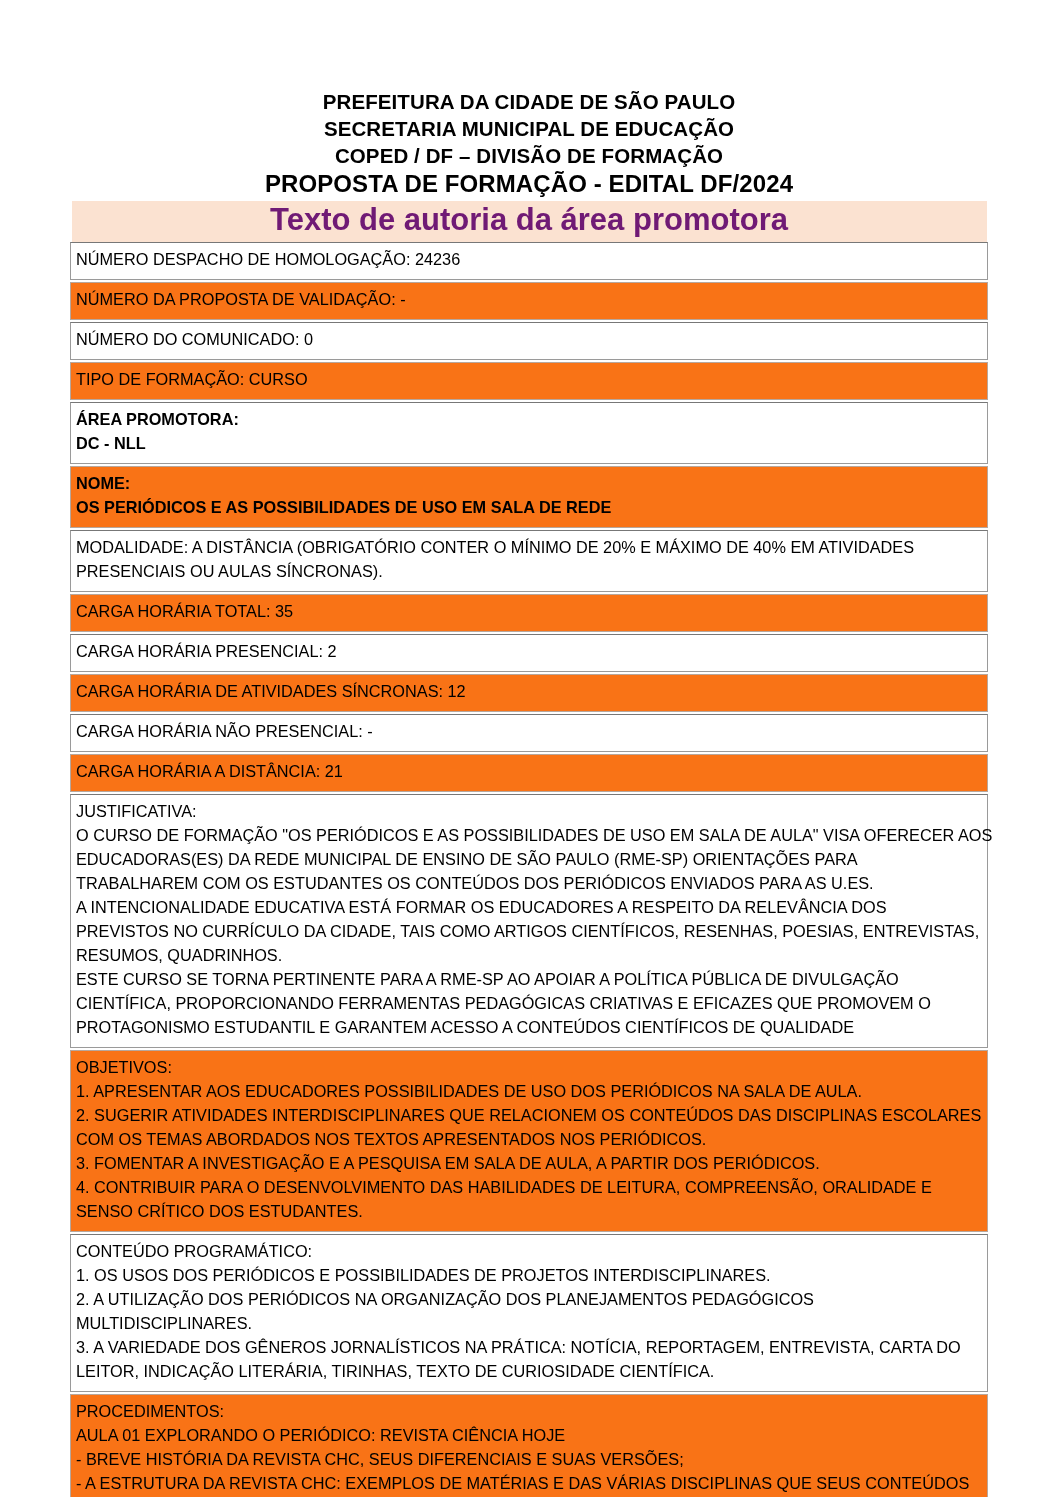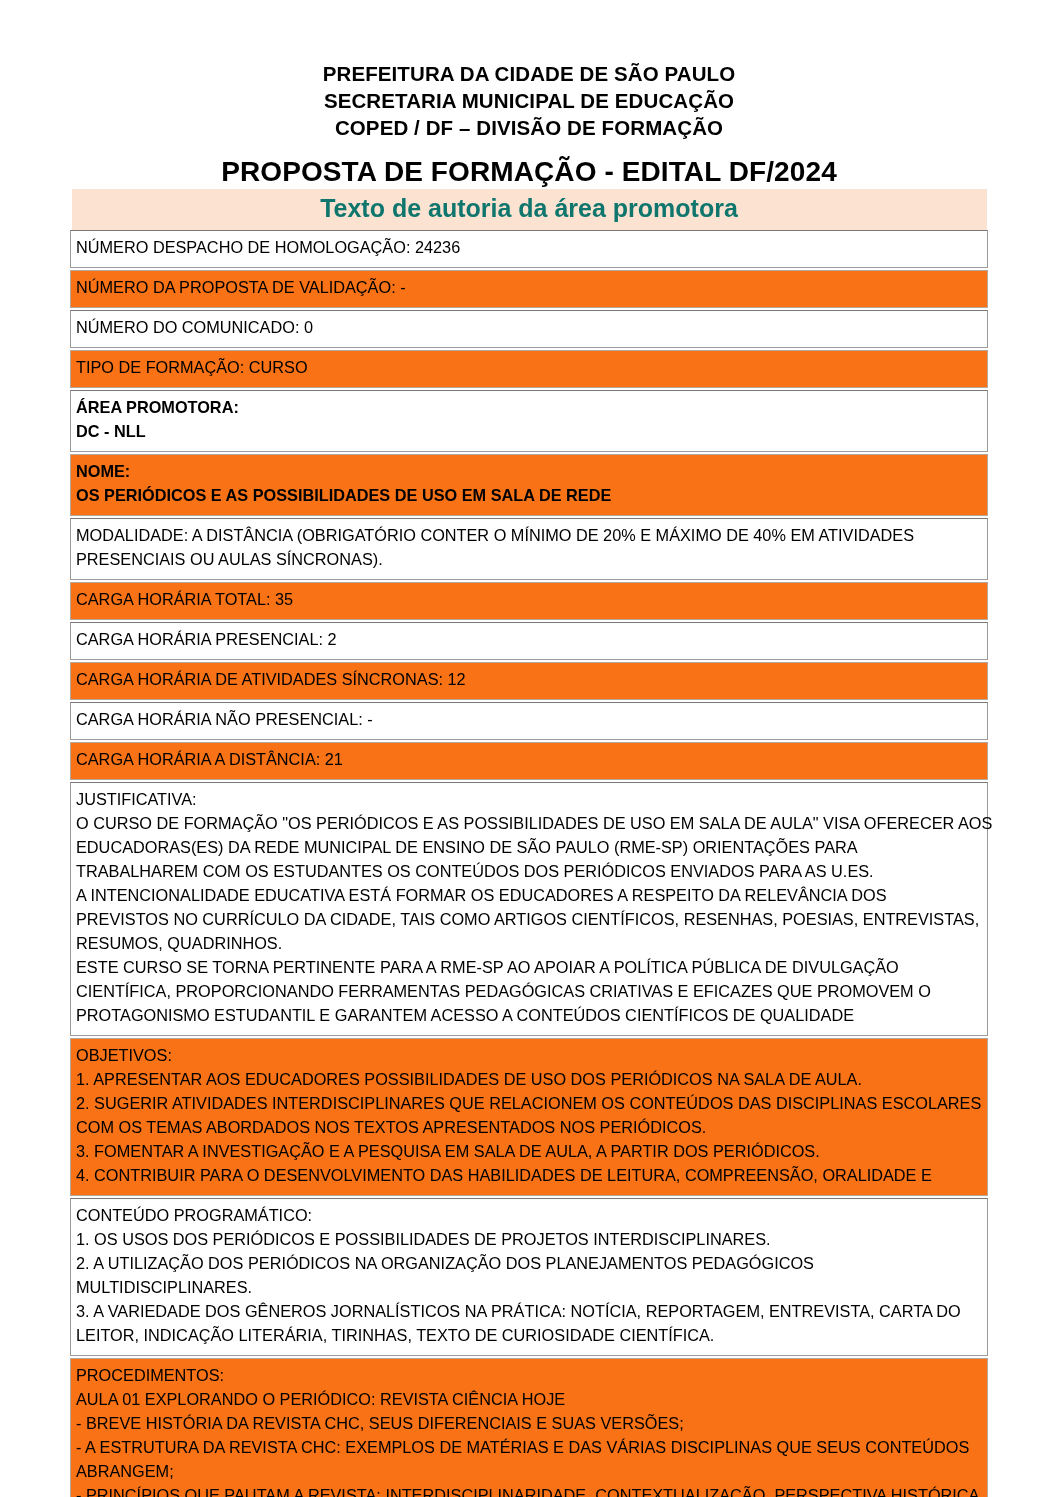--- a/index.html
+++ b/index.html
@@ -19,48 +19,47 @@
   .page {
     position: relative;
     width: 1058px;
     height: 1497px;
     background: #ffffff;
     box-sizing: border-box;
   }
 
   
   .doc-header {
-    padding-top: 60px;
+    padding-top: 88px;
     text-align: center;
   }
   .doc-header .hdr-line {
     font-size: 20.5px;
     font-weight: bold;
     line-height: 27px;
     letter-spacing: 0.1px;
     white-space: nowrap;
   }
   .doc-header .hdr-line.big {
-    font-size: 28px;
+    font-size: 24px;
     line-height: 30px;
-    margin-top: 16px;
   }
 
   
   .banner {
     margin: 2px auto 0 auto;
     width: 915px;
     background: #FBE2D1;
     text-align: center;
     padding: 4px 0 7px 0;
     box-sizing: border-box;
   }
   .banner-text {
-    color: #0f766e;
-    font-size: 25px;
+    color: #701a75;
+    font-size: 31px;
     font-weight: bold;
     line-height: 30px;
   }
 
   
   .form-table {
     width: 918px;
     margin: 0 auto;
     border-collapse: separate;
     border-spacing: 0;
@@ -175,20 +174,21 @@
       <p>PROTAGONISMO ESTUDANTIL E GARANTEM ACESSO A CONTEÚDOS CIENTÍFICOS DE QUALIDADE</p>
     </div>
 
     <div class="row shaded block">
       <p>OBJETIVOS:</p>
       <p>1. APRESENTAR AOS EDUCADORES POSSIBILIDADES DE USO DOS PERIÓDICOS NA SALA DE AULA.</p>
       <p>2. SUGERIR ATIVIDADES INTERDISCIPLINARES QUE RELACIONEM OS CONTEÚDOS DAS DISCIPLINAS ESCOLARES</p>
       <p>COM OS TEMAS ABORDADOS NOS TEXTOS APRESENTADOS NOS PERIÓDICOS.</p>
       <p>3. FOMENTAR A INVESTIGAÇÃO E A PESQUISA EM SALA DE AULA, A PARTIR DOS PERIÓDICOS.</p>
       <p>4. CONTRIBUIR PARA O DESENVOLVIMENTO DAS HABILIDADES DE LEITURA, COMPREENSÃO, ORALIDADE E</p>
+      <p>SENSO CRÍTICO DOS ESTUDANTES.</p>
     </div>
 
     <div class="row block">
       <p>CONTEÚDO PROGRAMÁTICO:</p>
       <p>1. OS USOS DOS PERIÓDICOS E POSSIBILIDADES DE PROJETOS INTERDISCIPLINARES.</p>
       <p>2. A UTILIZAÇÃO DOS PERIÓDICOS NA ORGANIZAÇÃO DOS PLANEJAMENTOS PEDAGÓGICOS</p>
       <p>MULTIDISCIPLINARES.</p>
       <p>3. A VARIEDADE DOS GÊNEROS JORNALÍSTICOS NA PRÁTICA: NOTÍCIA, REPORTAGEM, ENTREVISTA, CARTA DO</p>
       <p>LEITOR, INDICAÇÃO LITERÁRIA, TIRINHAS, TEXTO DE CURIOSIDADE CIENTÍFICA.</p>
     </div>

